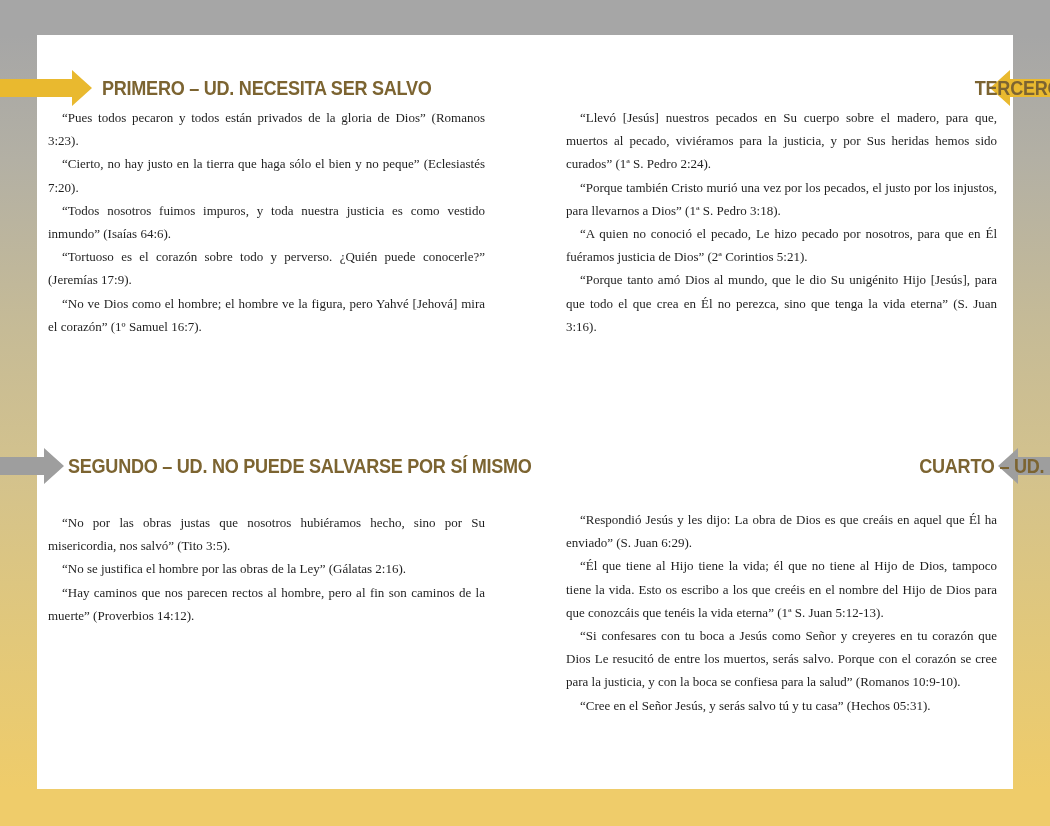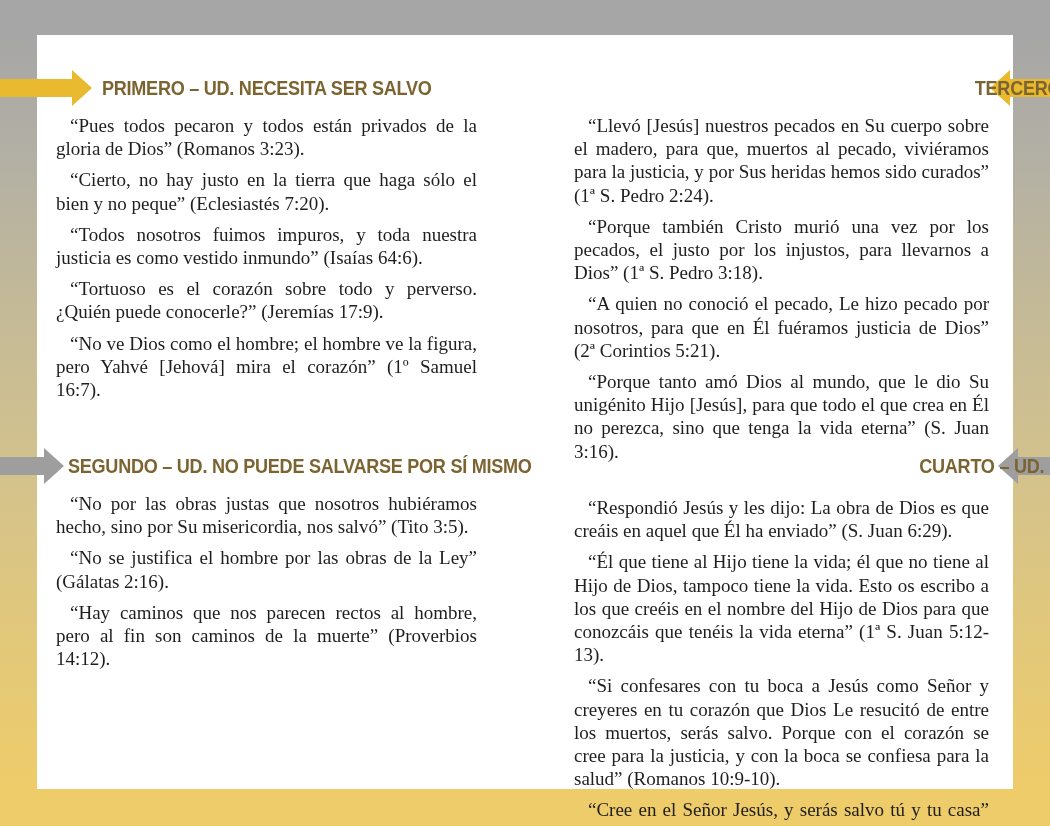--- a/index.html
+++ b/index.html
@@ -19,22 +19,22 @@
     position: absolute;
     font-family: "Liberation Sans", "DejaVu Sans", sans-serif;
     font-weight: bold; color: #7c6431;
     font-size: 21px; letter-spacing: -0.3px;
     transform: scaleX(0.86); transform-origin: left center;
     white-space: nowrap; line-height: 26px;
   }
   .heading.r { transform-origin: right center; text-align: right; }
   .verses { position: absolute; }
   .verse {
-    font-size: 19px; line-height: 23.2px; color: #1e1e1e;
-    text-indent: 14px; text-align: justify; margin: 8px;
+    font-size: 13px; line-height: 23.2px; color: #1e1e1e;
+    text-indent: 14px; text-align: justify; margin: 0;
   }
   .arrow { position: absolute; }
 </style>
 </head>
 <body>
 
 <div class="panel"></div>
 
 <svg class="arrow" style="left:0;top:70px" width="94" height="36" viewBox="0 0 94 36">
   <polygon points="0,9 72,9 72,0 92,18 72,36 72,27 0,27" fill="#e9b92f"></polygon>
@@ -53,36 +53,36 @@
   <div class="heading" style="left:54px;top:75px">PRIMERO – UD. NECESITA SER SALVO</div>
   <div class="verses" style="left:0;top:106px;width:437px">
     <p class="verse">“Pues todos pecaron y todos están privados de la gloria de Dios” (Romanos 3:23).</p>
     <p class="verse">“Cierto, no hay justo en la tierra que haga sólo el bien y no peque” (Eclesiastés 7:20).</p>
     <p class="verse">“Todos nosotros fuimos impuros, y toda nuestra justicia es como vestido inmundo” (Isaías 64:6).</p>
     <p class="verse">“Tortuoso es el corazón sobre todo y perverso. ¿Quién puede conocerle?” (Jeremías 17:9).</p>
     <p class="verse">“No ve Dios como el hombre; el hombre ve la figura, pero Yahvé [Jehová] mira el corazón” (1º Samuel 16:7).</p>
   </div>
 
   <div class="heading" style="left:20px;top:453px">SEGUNDO – UD. NO PUEDE SALVARSE POR SÍ MISMO</div>
-  <div class="verses" style="left:0;top:484px;width:437px">
+  <div class="verses" style="left:0;top:511px;width:437px">
     <p class="verse">“No por las obras justas que nosotros hubiéramos hecho, sino por Su misericordia, nos salvó” (Tito 3:5).</p>
     <p class="verse">“No se justifica el hombre por las obras de la Ley” (Gálatas 2:16).</p>
     <p class="verse">“Hay caminos que nos parecen rectos al hombre, pero al fin son caminos de la muerte” (Proverbios 14:12).</p>
   </div>
 </div>
 
 <div class="col right">
   <div class="heading r" style="right:-413px;top:75px">TERCERO – DIOS HA PREPARADO LA SALVACIÓN</div>
   <div class="verses" style="left:0;top:106px;width:431px">
     <p class="verse">“Llevó [Jesús] nuestros pecados en Su cuerpo sobre el madero, para que, muertos al pecado, viviéramos para la justicia, y por Sus heridas hemos sido curados” (1ª S. Pedro 2:24).</p>
     <p class="verse">“Porque también Cristo murió una vez por los pecados, el justo por los injustos, para llevarnos a Dios” (1ª S. Pedro 3:18).</p>
     <p class="verse">“A quien no conoció el pecado, Le hizo pecado por nosotros, para que en Él fuéramos justicia de Dios” (2ª Corintios 5:21).</p>
     <p class="verse">“Porque tanto amó Dios al mundo, que le dio Su unigénito Hijo [Jesús], para que todo el que crea en Él no perezca, sino que tenga la vida eterna” (S. Juan 3:16).</p>
   </div>
 
   <div class="heading r" style="right:-415px;top:453px">CUARTO – UD. DEBE CREER EN EL SEÑOR JESUCRISTO</div>
-  <div class="verses" style="left:0;top:488px;width:431px">
+  <div class="verses" style="left:0;top:508px;width:431px">
     <p class="verse">“Respondió Jesús y les dijo: La obra de Dios es que creáis en aquel que Él ha enviado” (S. Juan 6:29).</p>
     <p class="verse">“Él que tiene al Hijo tiene la vida; él que no tiene al Hijo de Dios, tampoco tiene la vida. Esto os escribo a los que creéis en el nombre del Hijo de Dios para que conozcáis que tenéis la vida eterna” (1ª S. Juan 5:12-13).</p>
     <p class="verse">“Si confesares con tu boca a Jesús como Señor y creyeres en tu corazón que Dios Le resucitó de entre los muertos, serás salvo. Porque con el corazón se cree para la justicia, y con la boca se confiesa para la salud” (Romanos 10:9-10).</p>
     <p class="verse">“Cree en el Señor Jesús, y serás salvo tú y tu casa” (Hechos 05:31).</p>
   </div>
 </div>
 
 </body></html>

